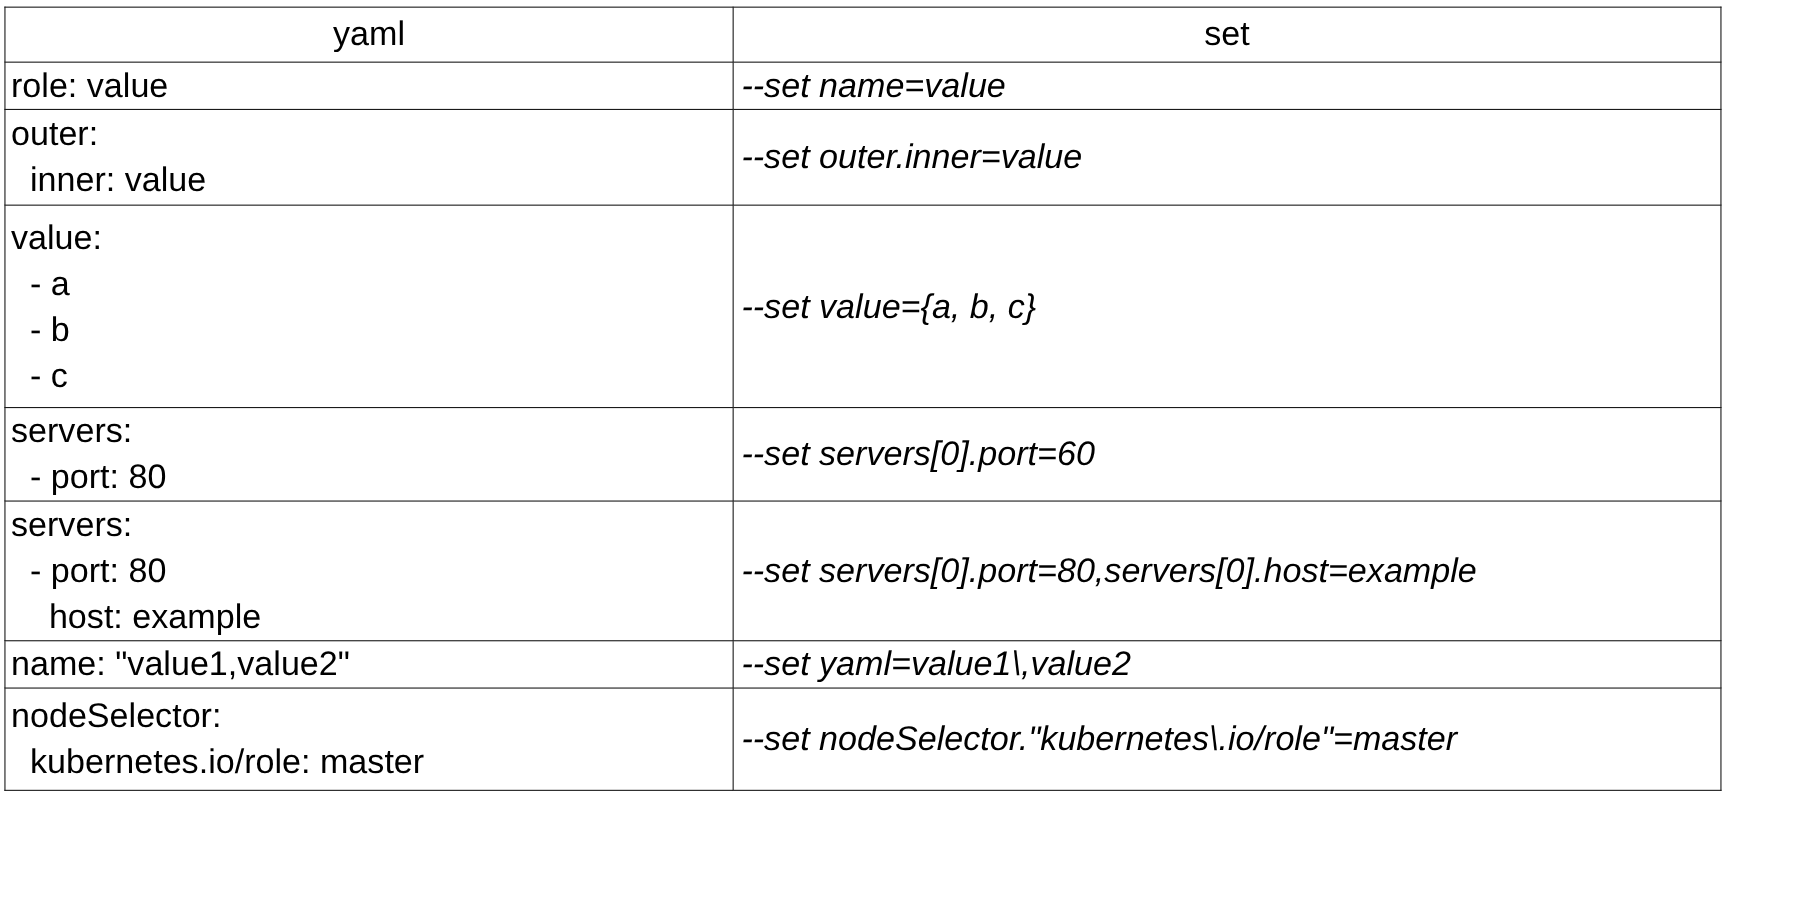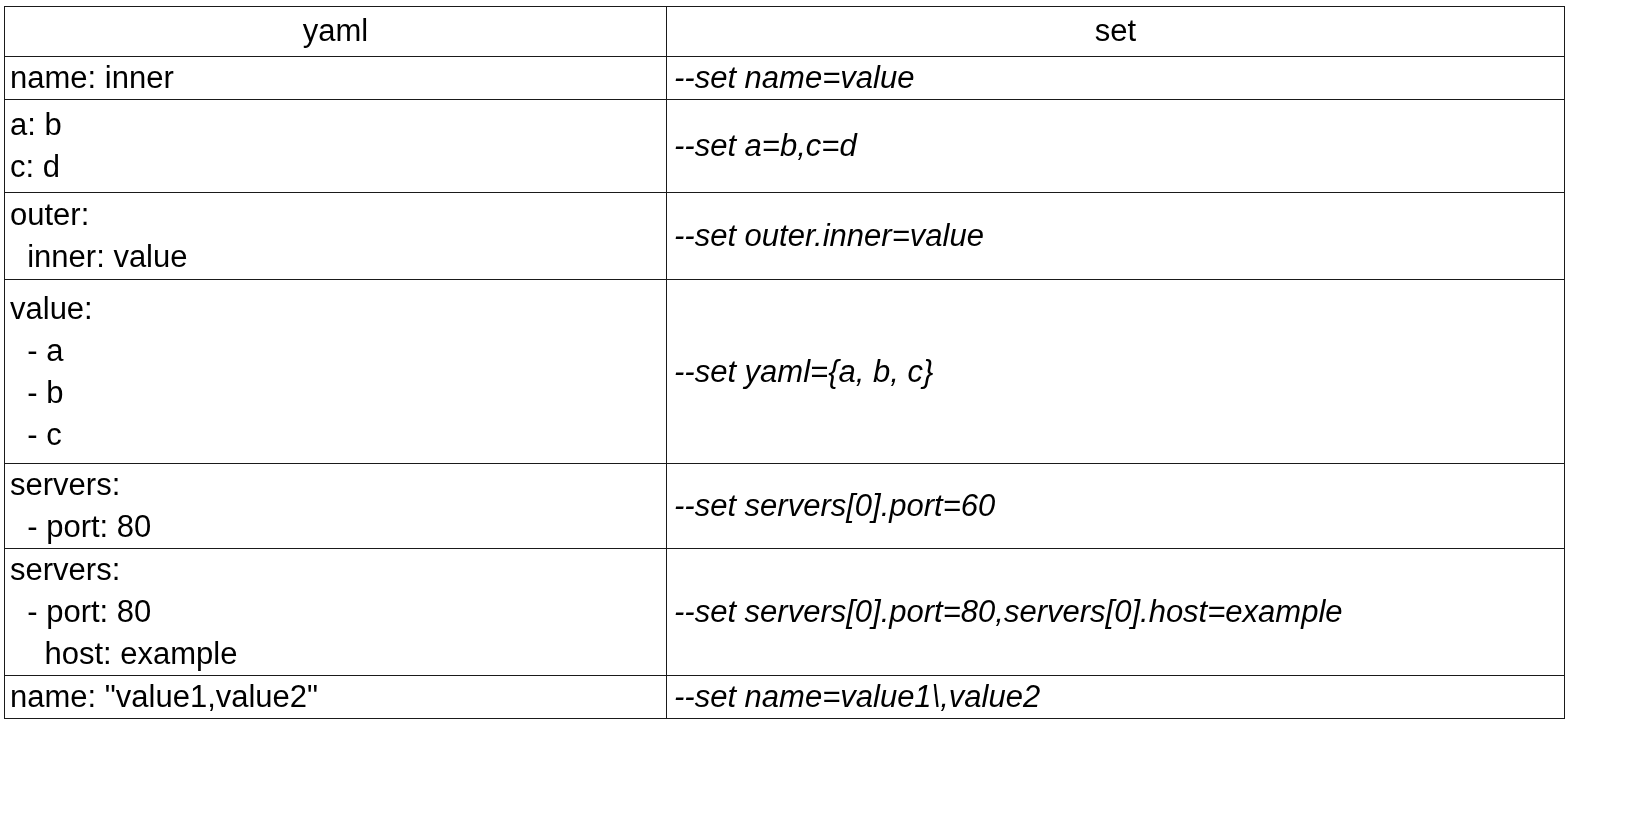--- a/index.html
+++ b/index.html
@@ -81,53 +81,44 @@
           <span class="cell-text">yaml</span>
         </th>
         <th>
           <span class="cell-text">set</span>
         </th>
       </tr>
     </thead>
     <tbody>
       <tr class="r-1">
         <td class="yaml-cell">
-          <span class="cell-text">name: inner</span>
+          <span class="cell-text">role: value</span>
         </td>
         <td class="set-cell">
           <span class="cell-text">--set name=value</span>
-        </td>
-      </tr>
-      <tr class="r-2">
-        <td class="yaml-cell">
-          <span class="cell-text">a: b
-c: d</span>
-        </td>
-        <td class="set-cell">
-          <span class="cell-text">--set a=b,c=d</span>
         </td>
       </tr>
       <tr class="r-3">
         <td class="yaml-cell">
           <span class="cell-text">outer:
   inner: value</span>
         </td>
         <td class="set-cell">
           <span class="cell-text">--set outer.inner=value</span>
         </td>
       </tr>
       <tr class="r-4">
         <td class="yaml-cell">
           <span class="cell-text">value:
   - a
   - b
   - c</span>
         </td>
         <td class="set-cell">
-          <span class="cell-text">--set yaml={a, b, c}</span>
+          <span class="cell-text">--set value={a, b, c}</span>
         </td>
       </tr>
       <tr class="r-5">
         <td class="yaml-cell">
           <span class="cell-text">servers:
   - port: 80</span>
         </td>
         <td class="set-cell">
           <span class="cell-text">--set servers[0].port=60</span>
         </td>
@@ -140,18 +131,27 @@
         </td>
         <td class="set-cell">
           <span class="cell-text">--set servers[0].port=80,servers[0].host=example</span>
         </td>
       </tr>
       <tr class="r-7">
         <td class="yaml-cell">
           <span class="cell-text">name: "value1,value2"</span>
         </td>
         <td class="set-cell">
-          <span class="cell-text">--set name=value1\,value2</span>
+          <span class="cell-text">--set yaml=value1\,value2</span>
+        </td>
+      </tr>
+      <tr class="r-8">
+        <td class="yaml-cell">
+          <span class="cell-text">nodeSelector:
+  kubernetes.io/role: master</span>
+        </td>
+        <td class="set-cell">
+          <span class="cell-text">--set nodeSelector."kubernetes\.io/role"=master</span>
         </td>
       </tr>
     </tbody>
   </table>
 </div>
 
 </body></html>

